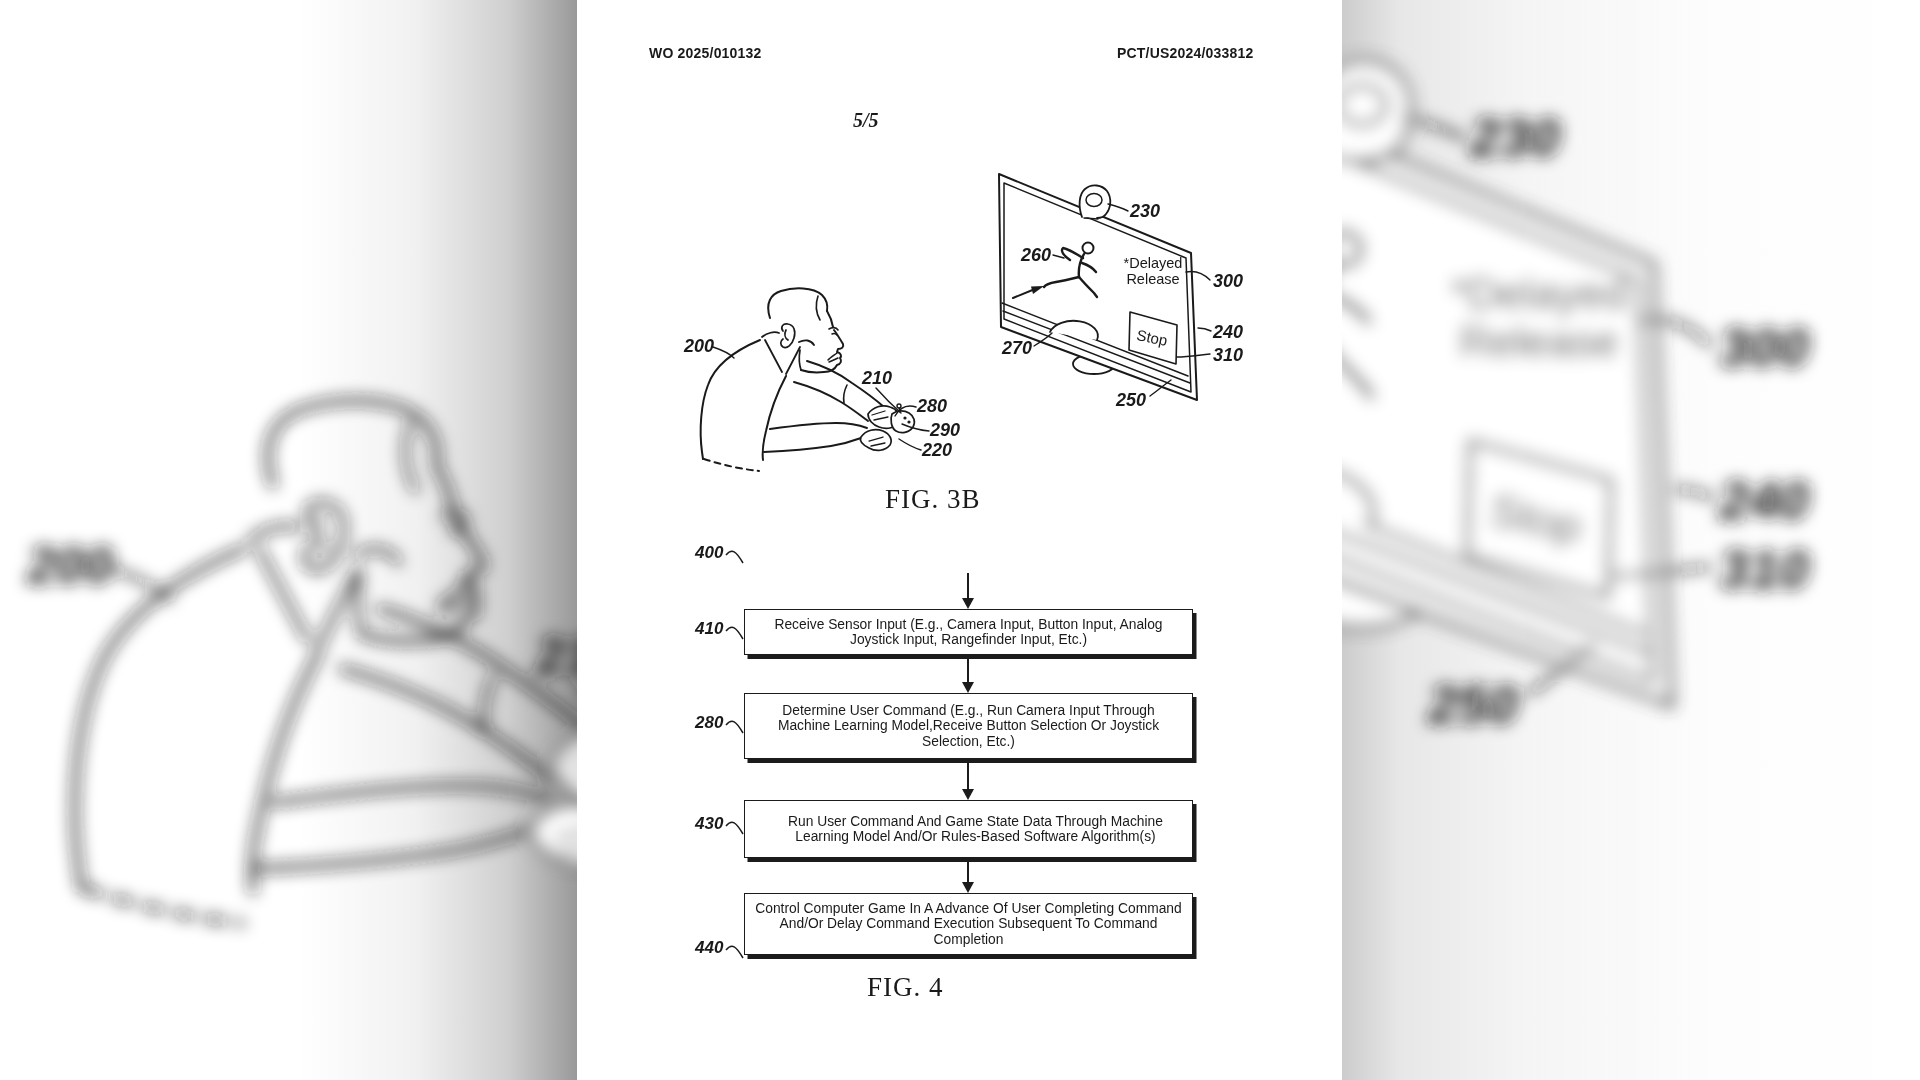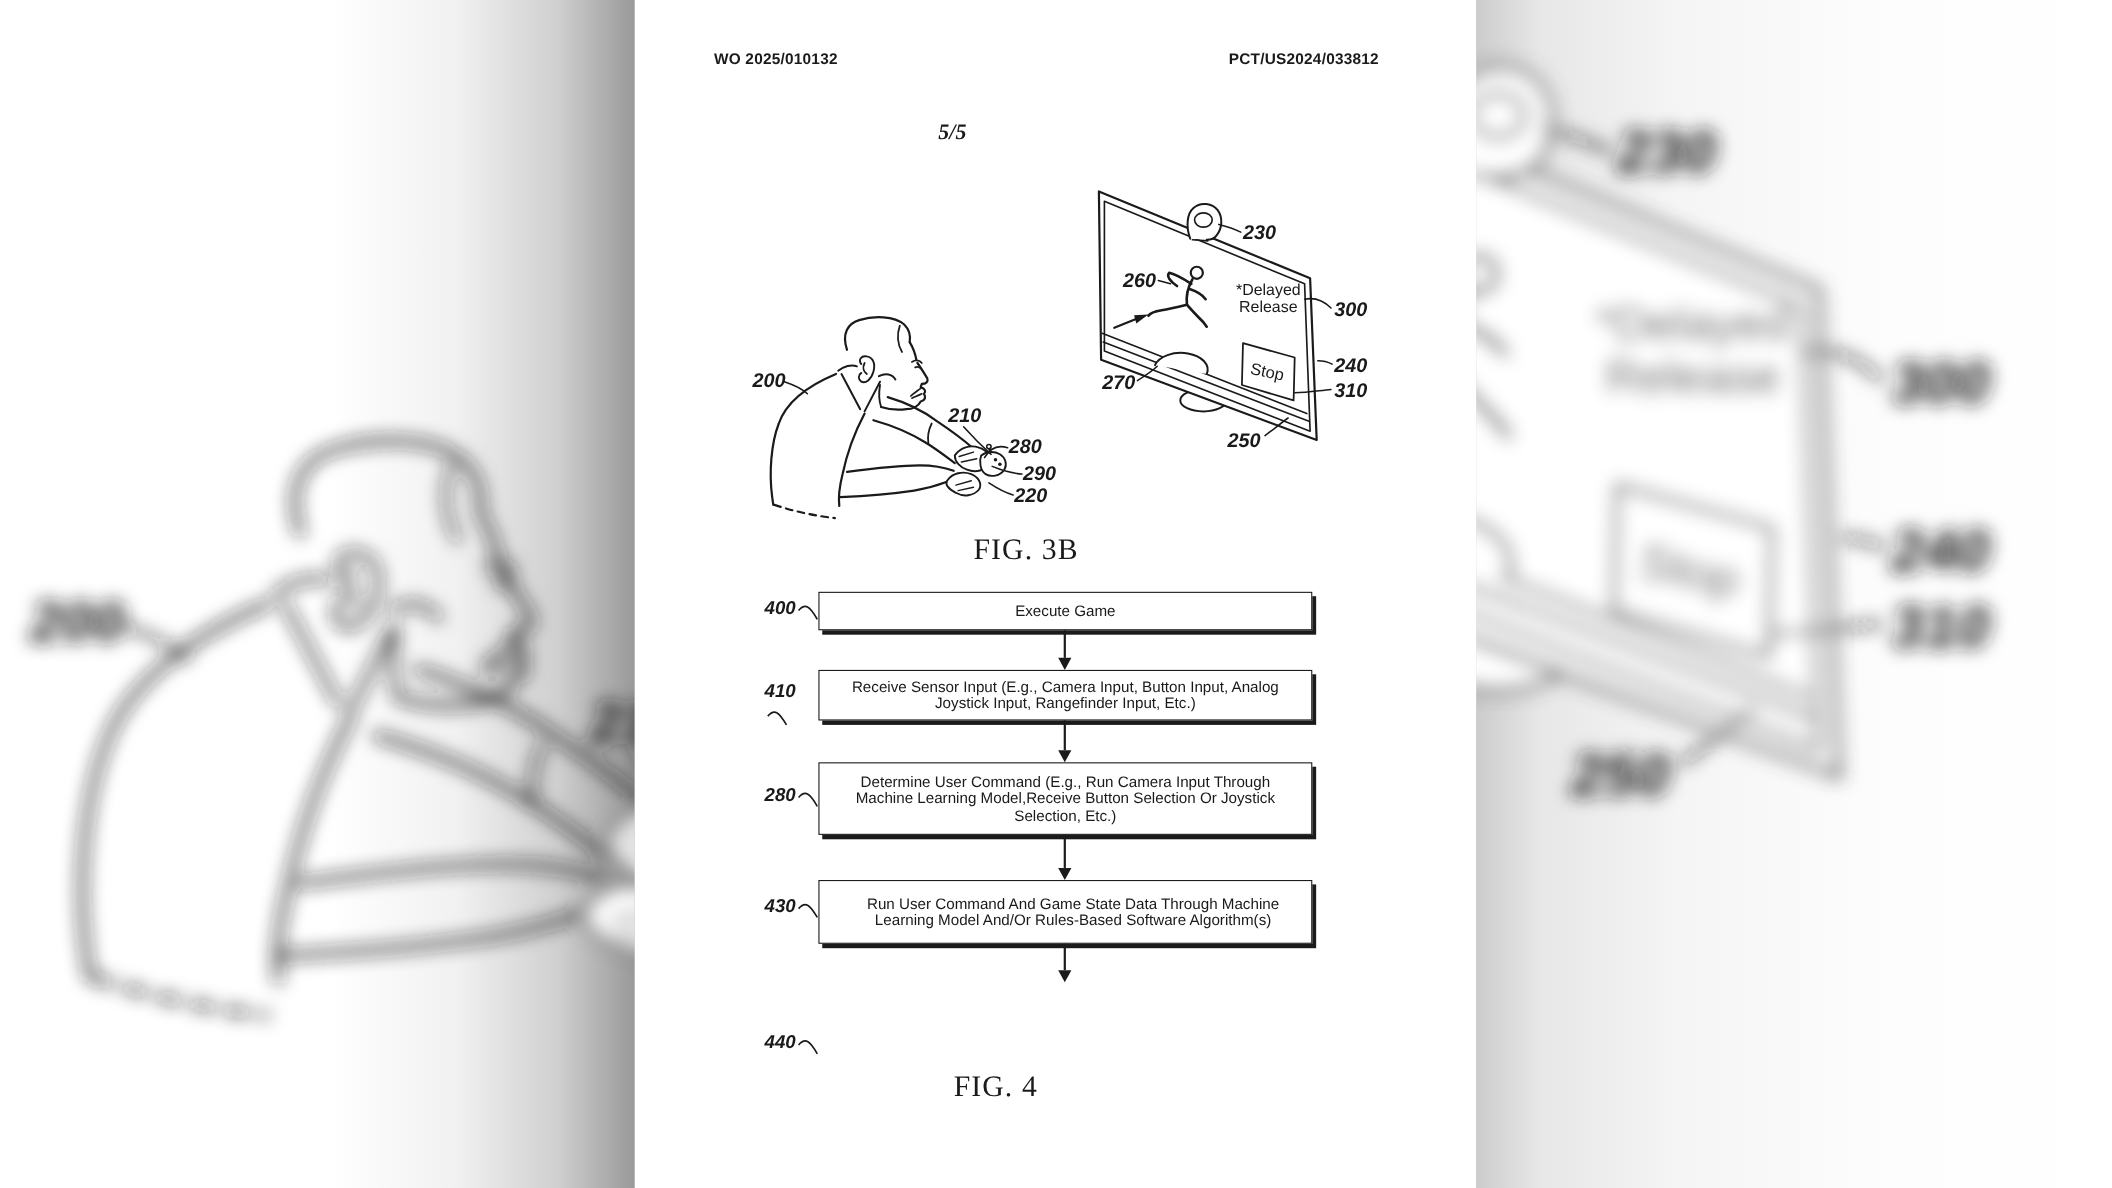--- a/index.html
+++ b/index.html
@@ -167,27 +167,24 @@
     <div id="sheet-no">5/5</div>
 
     <div class="figcap" id="cap3b">FIG. 3B</div>
 
     <div class="flowref" style="top:543px;left:118px;">
       <span>400</span>
       <svg width="20" height="18">
           <path d="M1,6 C7,-1 11,2 18,14" stroke="#1a1a1a" fill="none" stroke-width="1.5"></path>
         </svg>
     </div>
-    <div class="flowbox" style="top:538px;height:35px;">
-      <span>Execute Game</span>
-    </div>
     <div class="shaft" style="top:573px;height:25px;"></div>
     <div class="ahead" style="top:598px;"></div>
 
-    <div class="flowref" style="top:619px;left:118px;flex-direction:column;">
+    <div class="flowref" style="top:619px;left:118px;">
       <span>410</span>
       <svg width="20" height="18">
           <path d="M1,6 C7,-1 11,2 18,14" stroke="#1a1a1a" fill="none" stroke-width="1.5"></path>
         </svg>
     </div>
     <div class="flowbox" style="top:609px;height:46px;">
       <span>Receive Sensor Input (E.g., Camera Input, Button Input, Analog Joystick Input, Rangefinder Input, Etc.)</span>
     </div>
     <div class="shaft" style="top:655px;height:27px;"></div>
     <div class="ahead" style="top:682px;"></div>
@@ -214,17 +211,20 @@
       <span>Run User Command And Game State Data Through Machine Learning Model And/Or Rules-Based Software Algorithm(s)</span>
     </div>
     <div class="shaft" style="top:858px;height:24px;"></div>
     <div class="ahead" style="top:882px;"></div>
 
     <div class="flowref" style="top:911px;left:118px;margin-top:27px;">
       <span>440</span>
       <svg width="20" height="18">
           <path d="M1,6 C7,-1 11,2 18,14" stroke="#1a1a1a" fill="none" stroke-width="1.5"></path>
         </svg>
+    </div>
+    <div class="flowbox" style="top:893px;height:62px;">
+      <span>Control Computer Game In A Advance Of User Completing Command And/Or Delay Command Execution Subsequent To Command Completion</span>
     </div>
 
     <div class="figcap" id="cap4">FIG. 4</div>
   </div>
 </div>
 
 </body></html>

